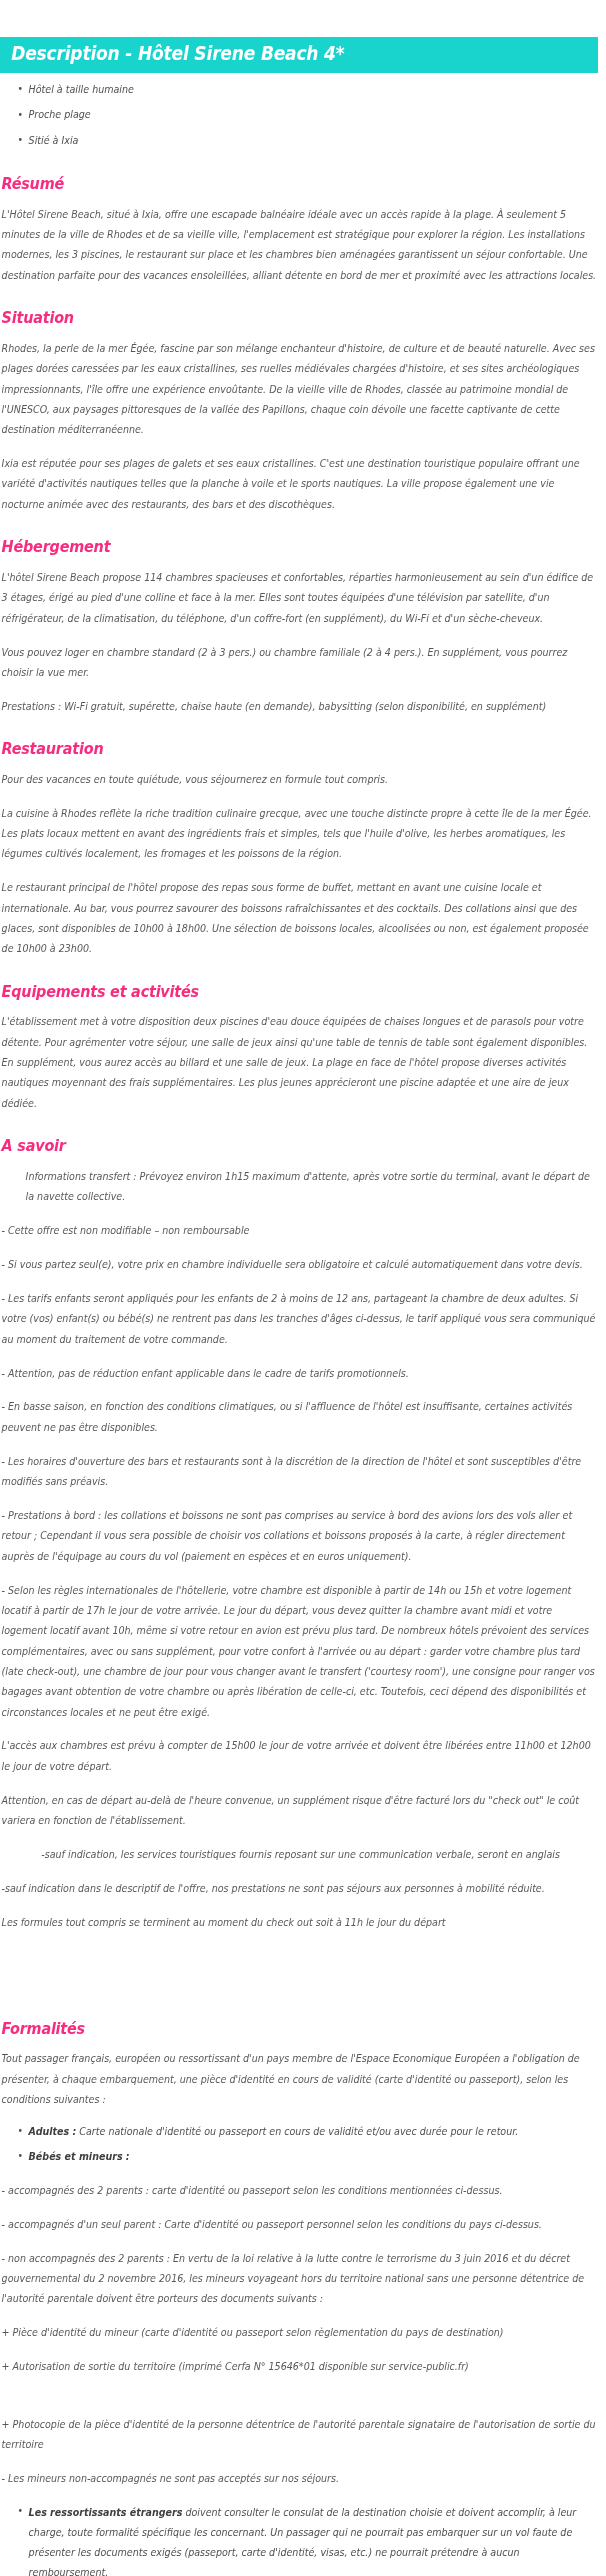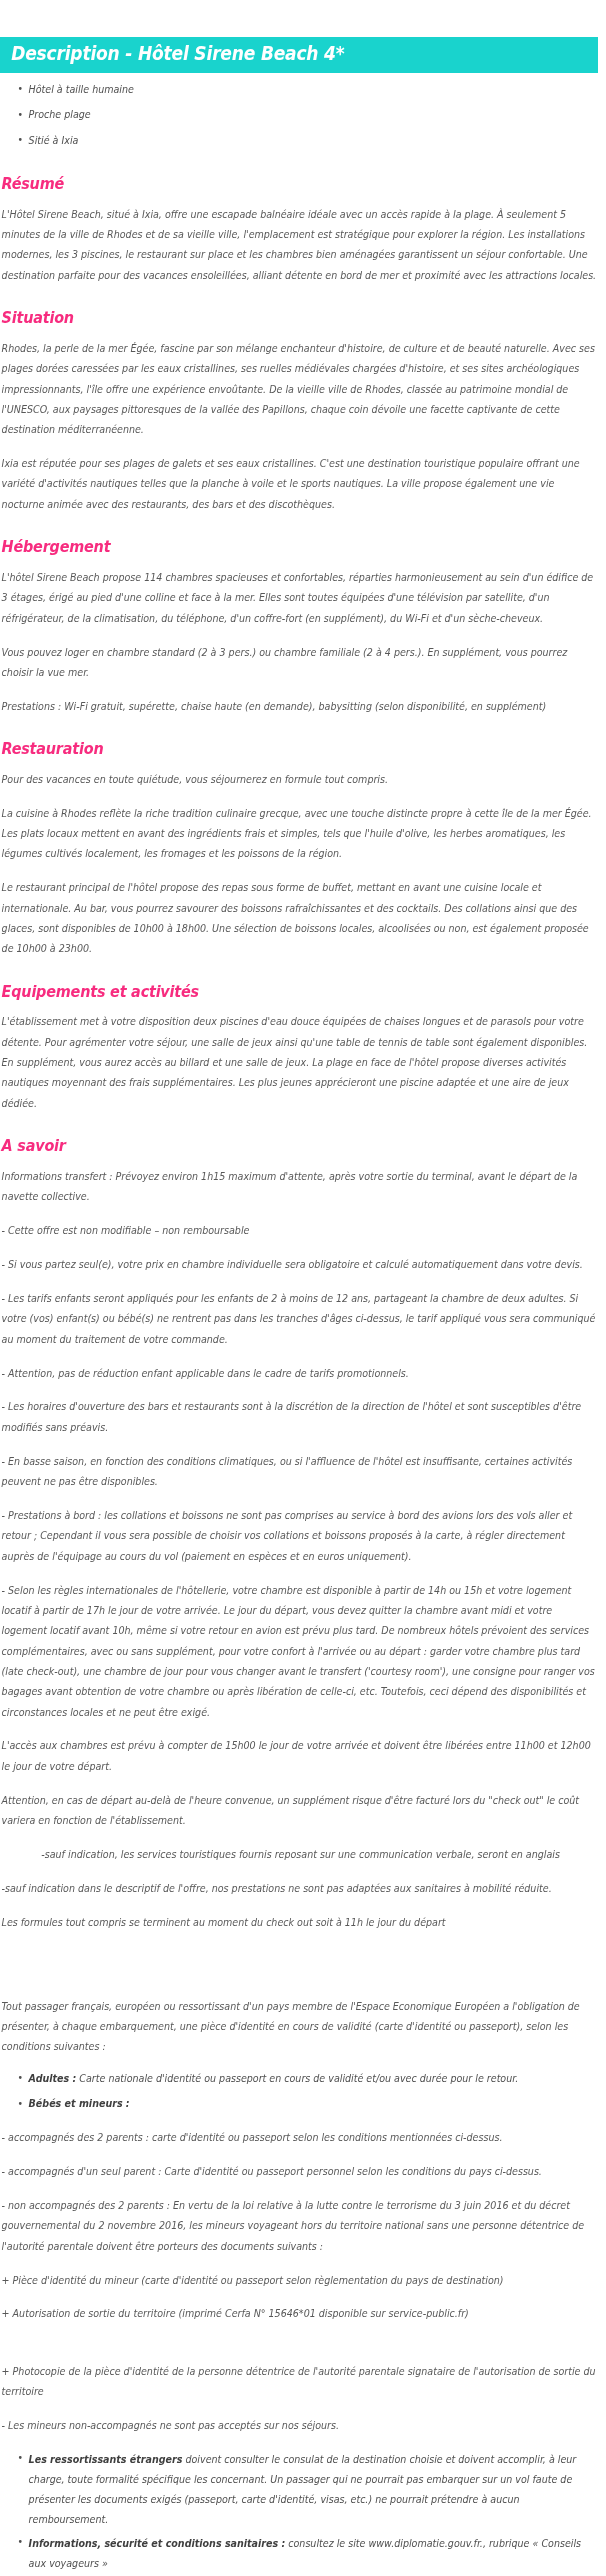--- a/index.html
+++ b/index.html
@@ -122,37 +122,38 @@
 
     <h2 class="section-heading" style="color: rgb(247, 44, 127);">Restauration</h2>
     <p class="para" style="color: rgb(88, 88, 88);">Pour des vacances en toute quiétude, vous séjournerez en formule tout compris.</p>
     <p class="para" style="color: rgb(88, 88, 88);">La cuisine à Rhodes reflète la riche tradition culinaire grecque, avec une touche distincte propre à cette île de la mer Égée. Les plats locaux mettent en avant des ingrédients frais et simples, tels que l'huile d'olive, les herbes aromatiques, les légumes cultivés localement, les fromages et les poissons de la région.</p>
     <p class="para" style="color: rgb(88, 88, 88);">Le restaurant principal de l'hôtel propose des repas sous forme de buffet, mettant en avant une cuisine locale et internationale. Au bar, vous pourrez savourer des boissons rafraîchissantes et des cocktails. Des collations ainsi que des glaces, sont disponibles de 10h00 à 18h00. Une sélection de boissons locales, alcoolisées ou non, est également proposée de 10h00 à 23h00.</p>
 
     <h2 class="section-heading" style="color: rgb(247, 44, 127);">Equipements et activités</h2>
     <p class="para" style="color: rgb(88, 88, 88);">L'établissement met à votre disposition deux piscines d'eau douce équipées de chaises longues et de parasols pour votre détente. Pour agrémenter votre séjour, une salle de jeux ainsi qu'une table de tennis de table sont également disponibles. En supplément, vous aurez accès au billard et une salle de jeux. La plage en face de l'hôtel propose diverses activités nautiques moyennant des frais supplémentaires. Les plus jeunes apprécieront une piscine adaptée et une aire de jeux dédiée.</p>
 
     <h2 class="section-heading" style="color: rgb(247, 44, 127);">A savoir</h2>
-    <p class="para" style="color: rgb(88, 88, 88);">Informations transfert : Prévoyez environ 1h15 maximum d'attente, après votre sortie du terminal, avant le départ de la navette collective.</p>
+    <p class="para" style="color: rgb(88, 88, 88); margin-left: 24px;">Informations transfert : Prévoyez environ 1h15 maximum d'attente, après votre sortie du terminal, avant le départ de la navette collective.</p>
     <p class="para" style="color: rgb(88, 88, 88);">- Cette offre est non modifiable – non remboursable</p>
     <p class="para" style="color: rgb(88, 88, 88);">- Si vous partez seul(e), votre prix en chambre individuelle sera obligatoire et calculé automatiquement dans votre devis.</p>
     <p class="para" style="color: rgb(88, 88, 88);">- Les tarifs enfants seront appliqués pour les enfants de 2 à moins de 12 ans, partageant la chambre de deux adultes. Si votre (vos) enfant(s) ou bébé(s) ne rentrent pas dans les tranches d'âges ci-dessus, le tarif appliqué vous sera communiqué au moment du traitement de votre commande.</p>
     <p class="para" style="color: rgb(88, 88, 88);">- Attention, pas de réduction enfant applicable dans le cadre de tarifs promotionnels.</p>
+    <p class="para" style="color: rgb(88, 88, 88);">- En basse saison, en fonction des conditions climatiques, ou si l'affluence de l'hôtel est insuffisante, certaines activités peuvent ne pas être disponibles.</p>
     <p class="para" style="color: rgb(88, 88, 88);">- Les horaires d'ouverture des bars et restaurants sont à la discrétion de la direction de l'hôtel et sont susceptibles d'être modifiés sans préavis.</p>
-    <p class="para" style="color: rgb(88, 88, 88);">- En basse saison, en fonction des conditions climatiques, ou si l'affluence de l'hôtel est insuffisante, certaines activités peuvent ne pas être disponibles.</p>
     <p class="para" style="color: rgb(88, 88, 88);">- Prestations à bord : les collations et boissons ne sont pas comprises au service à bord des avions lors des vols aller et retour ; Cependant il vous sera possible de choisir vos collations et boissons proposés à la carte, à régler directement auprès de l'équipage au cours du vol (paiement en espèces et en euros uniquement).</p>
     <p class="para" style="color: rgb(88, 88, 88);">- Selon les règles internationales de l'hôtellerie, votre chambre est disponible à partir de 14h ou 15h et votre logement locatif à partir de 17h le jour de votre arrivée. Le jour du départ, vous devez quitter la chambre avant midi et votre logement locatif avant 10h, même si votre retour en avion est prévu plus tard. De nombreux hôtels prévoient des services complémentaires, avec ou sans supplément, pour votre confort à l'arrivée ou au départ : garder votre chambre plus tard (late check-out), une chambre de jour pour vous changer avant le transfert ('courtesy room'), une consigne pour ranger vos bagages avant obtention de votre chambre ou après libération de celle-ci, etc. Toutefois, ceci dépend des disponibilités et circonstances locales et ne peut être exigé.</p>
     <p class="para" style="color: rgb(88, 88, 88);">L'accès aux chambres est prévu à compter de 15h00 le jour de votre arrivée et doivent être libérées entre 11h00 et 12h00 le jour de votre départ.</p>
     <p class="para" style="color: rgb(88, 88, 88);">Attention, en cas de départ au-delà de l'heure convenue, un supplément risque d'être facturé lors du "check out" le coût variera en fonction de l'établissement.</p>
     <p class="para" style="color: rgb(88, 88, 88); text-align: center;">-sauf indication, les services touristiques fournis reposant sur une communication verbale, seront en anglais</p>
-    <p class="para" style="color: rgb(88, 88, 88);">-sauf indication dans le descriptif de l'offre, nos prestations ne sont pas adaptées aux sanitaires à mobilité réduite.</p>
+    <p class="para" style="color: rgb(88, 88, 88);">-sauf indication dans le descriptif de l'offre, nos prestations ne sont pas séjours aux personnes à mobilité réduite.</p>
     <p class="para" style="color: rgb(88, 88, 88);">Les formules tout compris se terminent au moment du check out soit à 11h le jour du départ</p>
 
     <div class="gap-lg"></div>
 
+    <h2 class="section-heading" style="color: rgb(247, 44, 127);">Formalités</h2>
     <p class="para" style="color: rgb(88, 88, 88);">Tout passager français, européen ou ressortissant d'un pays membre de l'Espace Economique Européen a l'obligation de présenter, à chaque embarquement, une pièce d'identité en cours de validité (carte d'identité ou passeport), selon les conditions suivantes :</p>
 
     <ul class="bullets">
       <li><b>Adultes :</b><span> Carte nationale d'identité ou passeport en cours de validité et/ou avec durée pour le retour.</span></li>
       <li><b>Bébés et mineurs :</b><span></span></li>
     </ul>
 
     <div class="gap-sm"></div>
 
     <p class="para" style="color: rgb(88, 88, 88);">- accompagnés des 2 parents : carte d'identité ou passeport selon les conditions mentionnées ci-dessus.</p>

